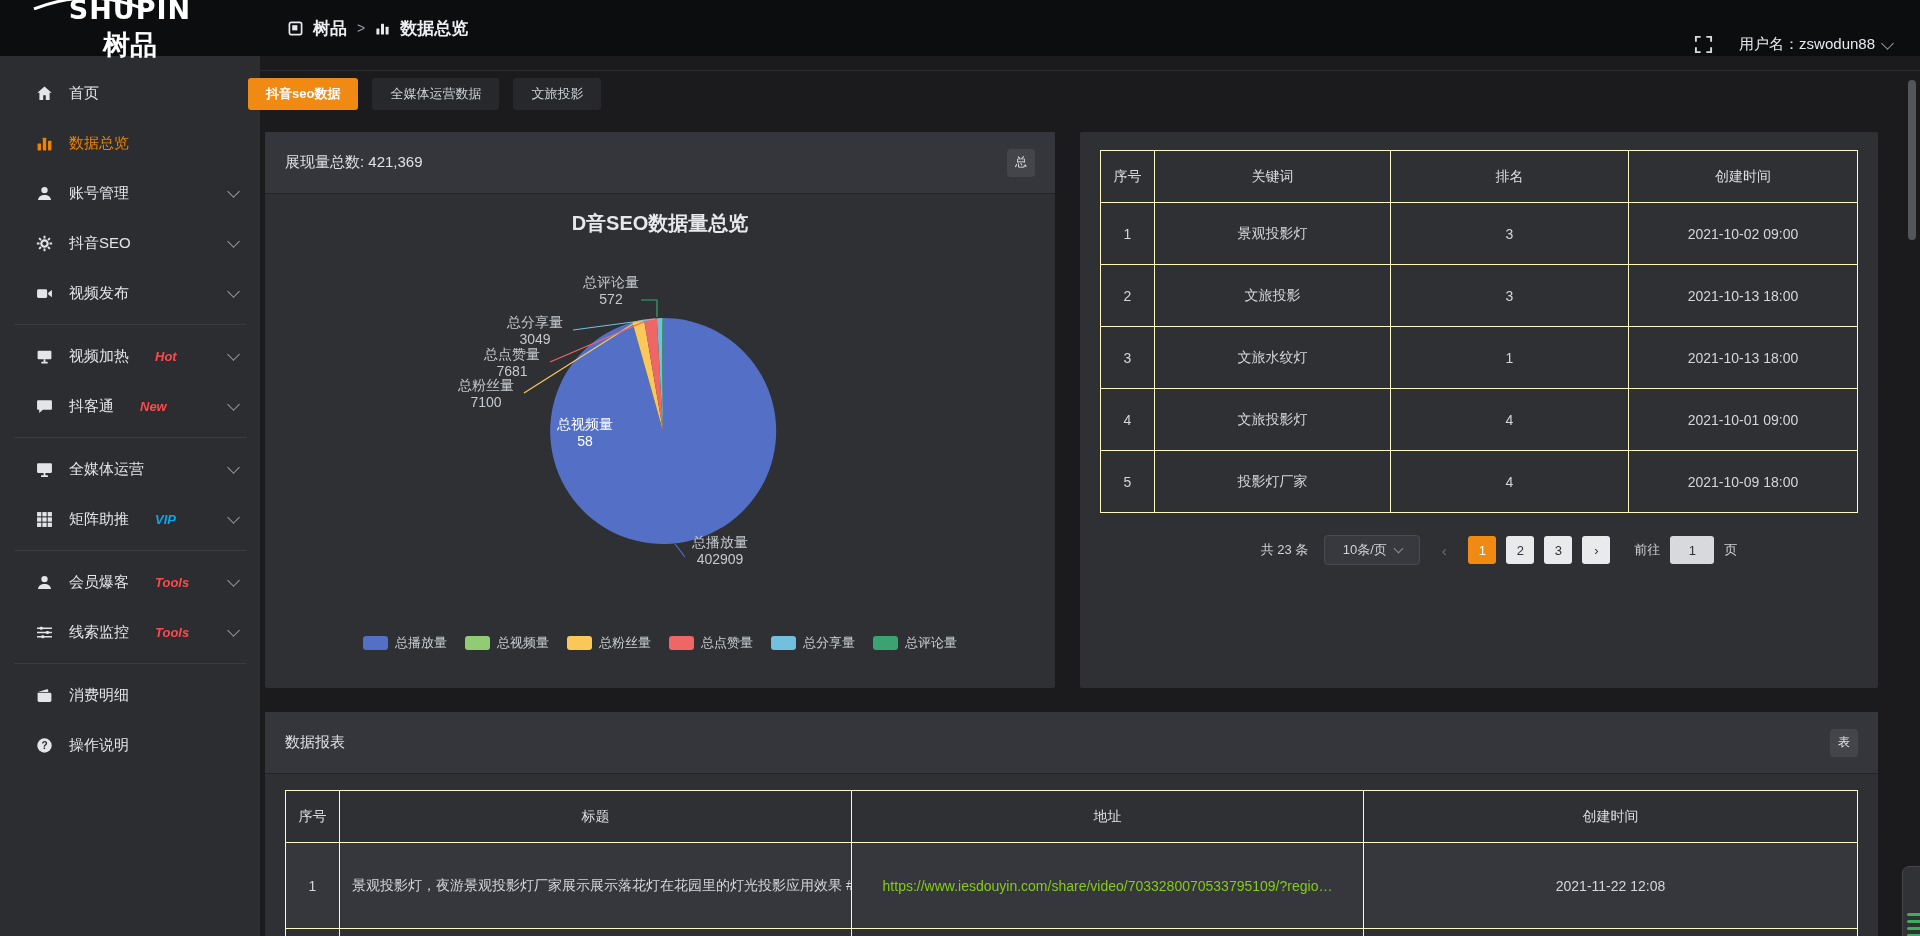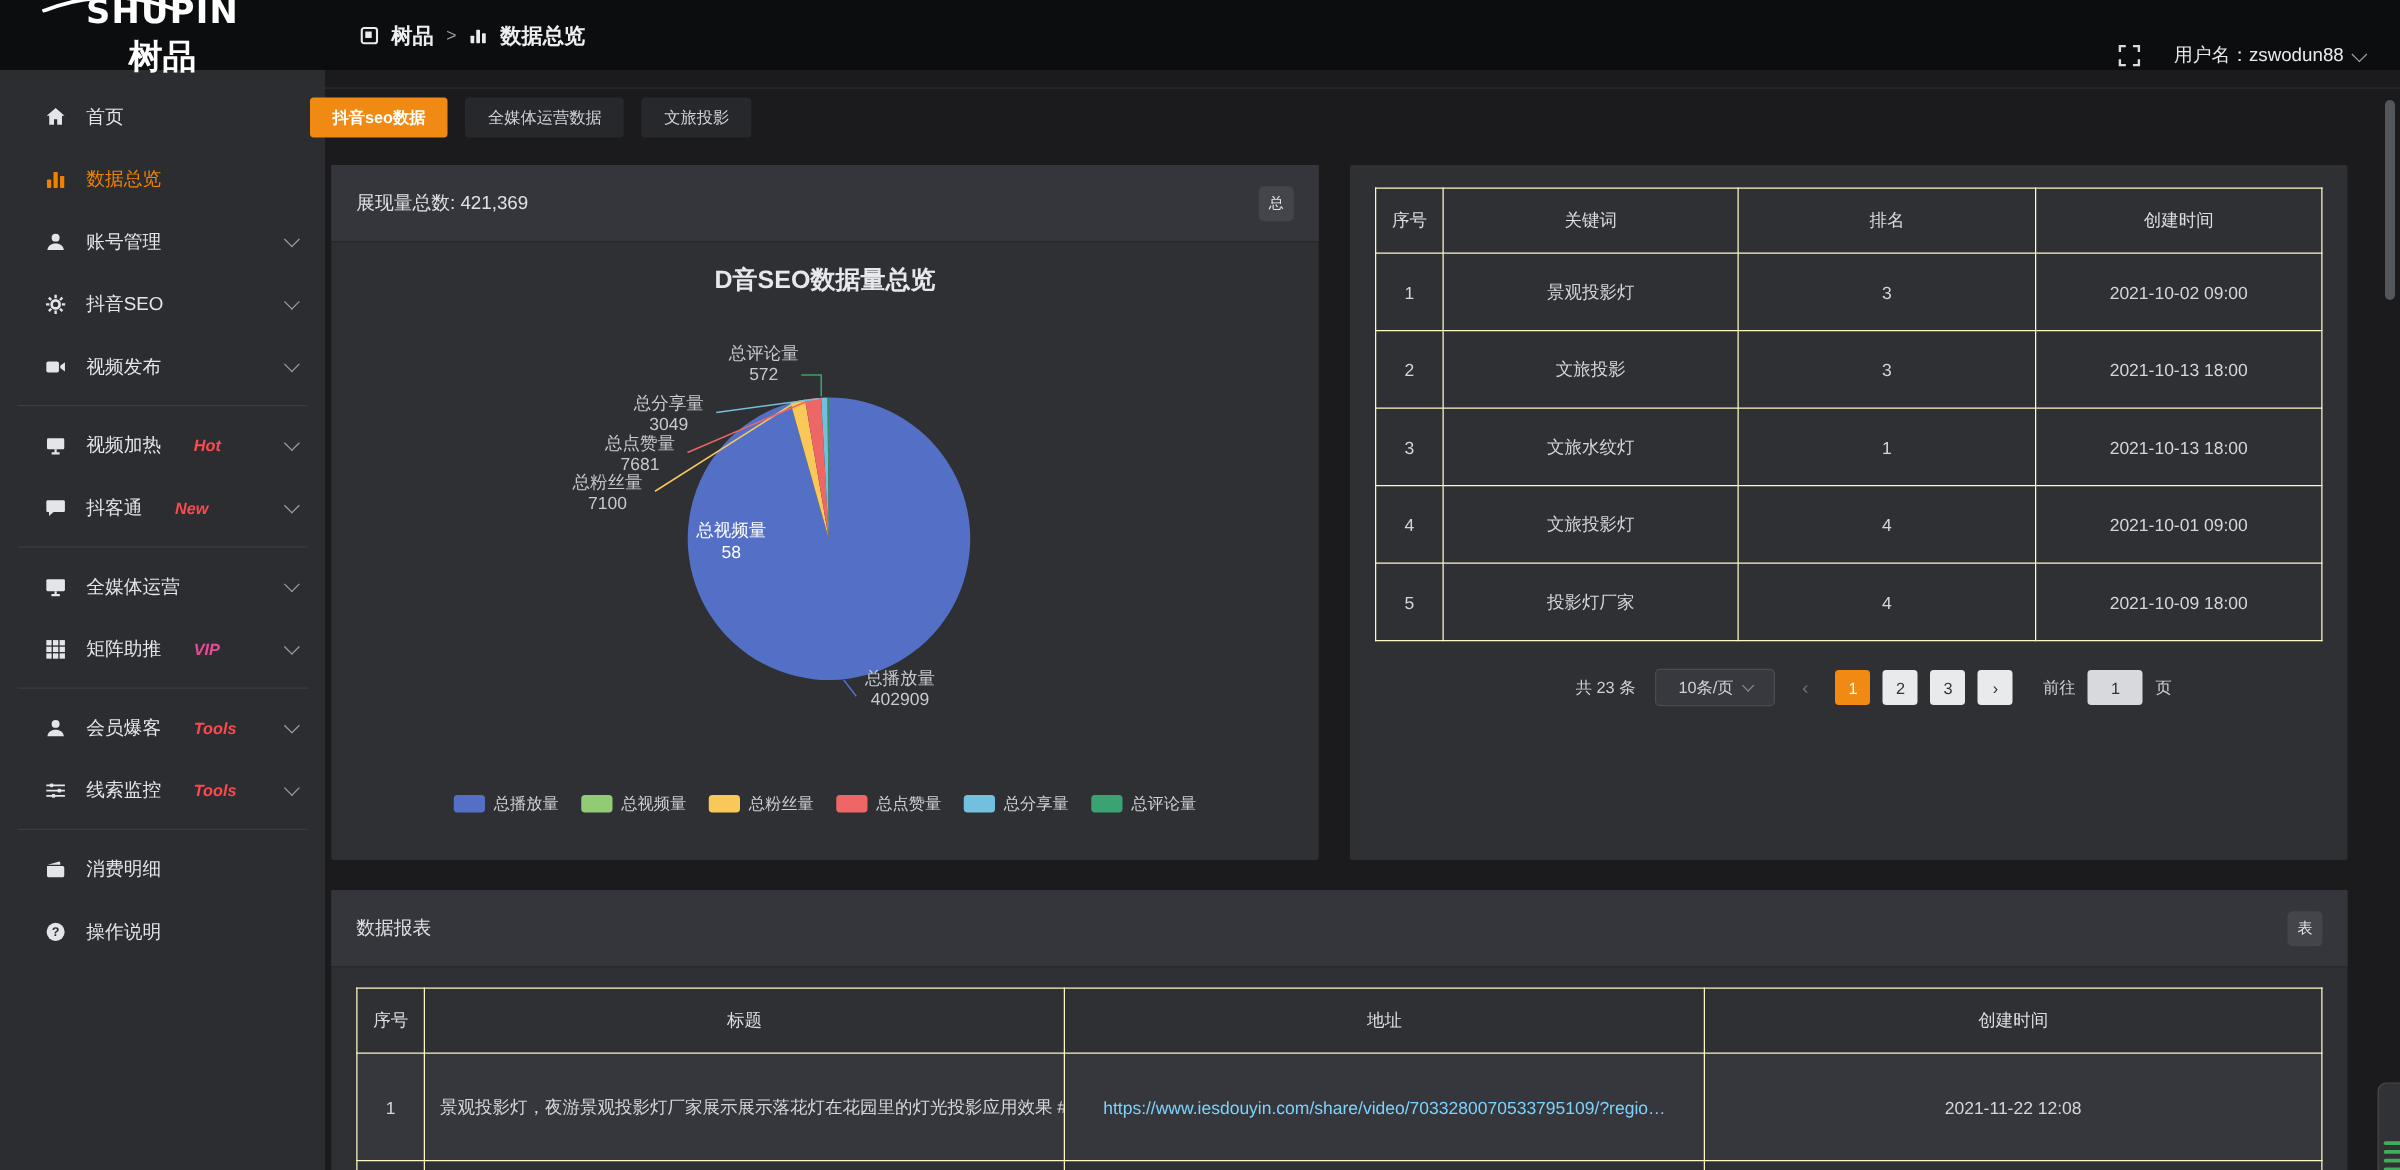--- a/index.html
+++ b/index.html
@@ -68,21 +68,21 @@
   table.grid th,table.grid td{border:1px solid #fef9c3;font-weight:normal;
         font-size:14px;color:#d4d6da;text-align:center;overflow:hidden;white-space:nowrap;}
   table.grid th{height:52px;color:#dcdee2;}
   .rank-body{padding:18px 20px 0;}
   .rank-body td{height:62px;}
   .report-body{padding:16px 20px 0;}
   .report-body th{height:44px;}
   .report-body td{height:86px;background:#35373c;}
   .report-body tr.ghost td{height:60px;background:transparent;}
   td.tleft{text-align:left;padding:0 12px;}
-  .url-link{color:#7dd3fc;cursor:pointer;}
+  .url-link{color:#84cc16;cursor:pointer;}
 
   
   .pager{display:flex;align-items:center;gap:10px;margin-top:22px;justify-content:center;
          padding-left:40px;font-size:13px;color:#d0d2d6;}
   .pager .total{margin-right:6px;}
   .size-select{width:96px;height:30px;background:#37393e;border:1px solid #4a4c51;border-radius:4px;
                display:flex;align-items:center;justify-content:center;gap:8px;cursor:pointer;}
   .size-select .caret{width:7px;height:7px;border-right:1.4px solid #8a8d92;
                       border-bottom:1.4px solid #8a8d92;transform:rotate(45deg);margin-top:-3px;}
   .pg-btn{min-width:28px;height:28px;border-radius:3px;background:#e9eaec;color:#303236;
@@ -210,21 +210,21 @@
           <rect x="6" y="1" width="4" height="4"></rect>
           <rect x="11" y="1" width="4" height="4"></rect>
           <rect x="1" y="6" width="4" height="4"></rect>
           <rect x="6" y="6" width="4" height="4"></rect>
           <rect x="11" y="6" width="4" height="4"></rect>
           <rect x="1" y="11" width="4" height="4"></rect>
           <rect x="6" y="11" width="4" height="4"></rect>
           <rect x="11" y="11" width="4" height="4"></rect>
         </svg>
         <span class="lbl">矩阵助推</span>
-        <span class="side-badge" style="color:#ec4899">VIP</span>
+        <span class="side-badge" style="color:#0ea5e9">VIP</span>
         <span class="side-chev"></span>
       </div>
       <div class="side-div"></div>
       <div class="side-item">
         <svg width="17" height="17" viewBox="0 0 16 16" fill="currentColor">
           <circle cx="8" cy="4.8" r="3"></circle>
           <path d="M1.8 14.2c.4-3.2 2.8-4.9 6.2-4.9s5.8 1.7 6.2 4.9z"></path>
         </svg>
         <span class="lbl">会员爆客</span>
         <span class="side-badge" style="color:#fb4a4e">Tools</span>

